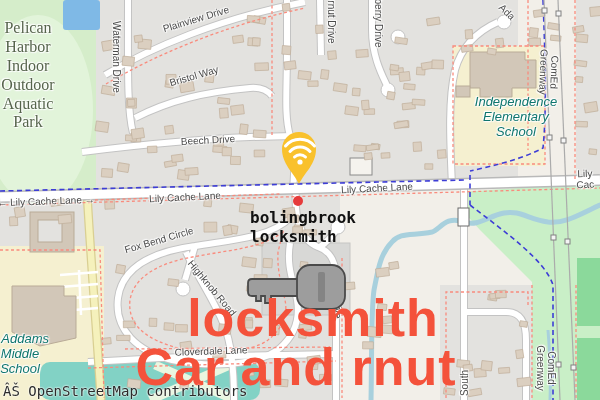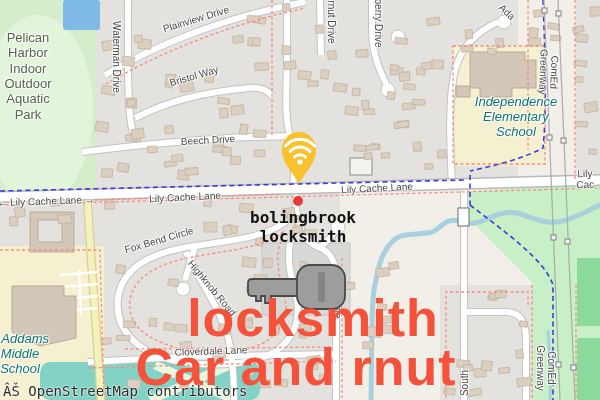--- a/index.html
+++ b/index.html
@@ -2,22 +2,22 @@
 <html><head>
 <meta charset="utf-8">
 <style>
   html,body{margin:0;padding:0;background:#fff;}
   #map{position:relative;width:600px;height:400px;overflow:hidden;font-family:"Liberation Sans",sans-serif;background:#e3e2df;}
   #map svg.base{position:absolute;left:0;top:0;z-index:0;}
   .lbl{position:absolute;z-index:3;white-space:pre-line;text-align:center;font-size:10px;color:#4a4a4a;
        transform:translate(-50%,-50%) rotate(var(--r,0deg));
        text-shadow:0 0 2px #fff,0 0 2px #fff,0 0 3px #fff,1px 1px 1px #fff,-1px -1px 1px #fff;}
   .poi{font-size:13px;font-style:italic;color:#0f766e;line-height:1.15;}
-  .park-lbl{font-size:13px;color:#55644b;line-height:1.18;}
-  .biz{position:absolute;z-index:6;white-space:pre-line;text-align:center;transform:translate(-50%,0);
+  .park-lbl{font-size:16px;color:#55644b;line-height:1.18;font-family:Liberation Serif, serif;}
+  .biz{position:absolute;z-index:6;white-space:pre-line;transform:translate(-50%,0);
        font-family:"DejaVu Sans Mono",monospace;font-weight:bold;font-size:16px;line-height:1.17;color:#111;}
   .red-overlay{position:absolute;z-index:8;transform:translate(-50%,-50%);white-space:nowrap;
        font-weight:bold;font-size:52px;letter-spacing:1px;color:#F4523B;}
   .attribution{position:absolute;z-index:9;left:3px;top:383px;font-family:"DejaVu Sans Mono",monospace;
        font-size:14px;color:#2b2b2b;text-shadow:0 0 2px #fff,0 0 2px #fff;}
   .ovl-svg{position:absolute;z-index:7;left:0;top:0;pointer-events:none;}
 </style>
 </head>
 <body>
 

